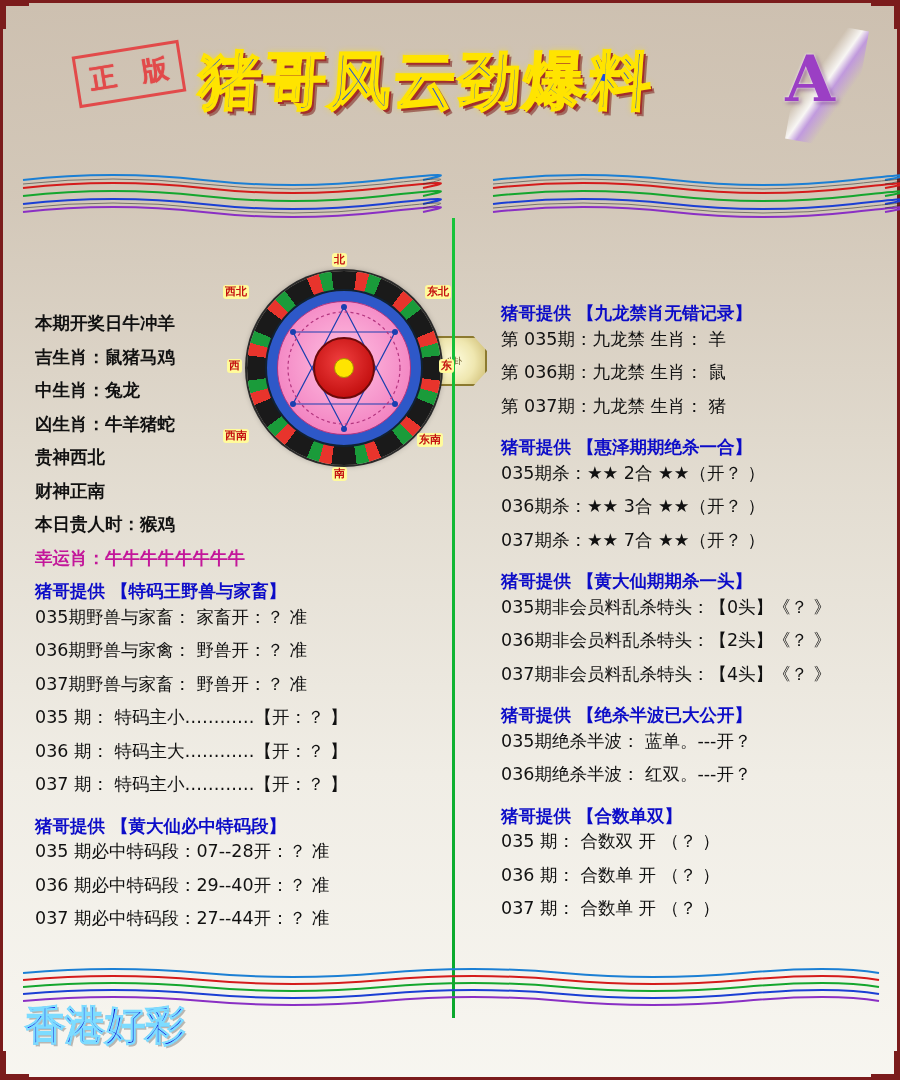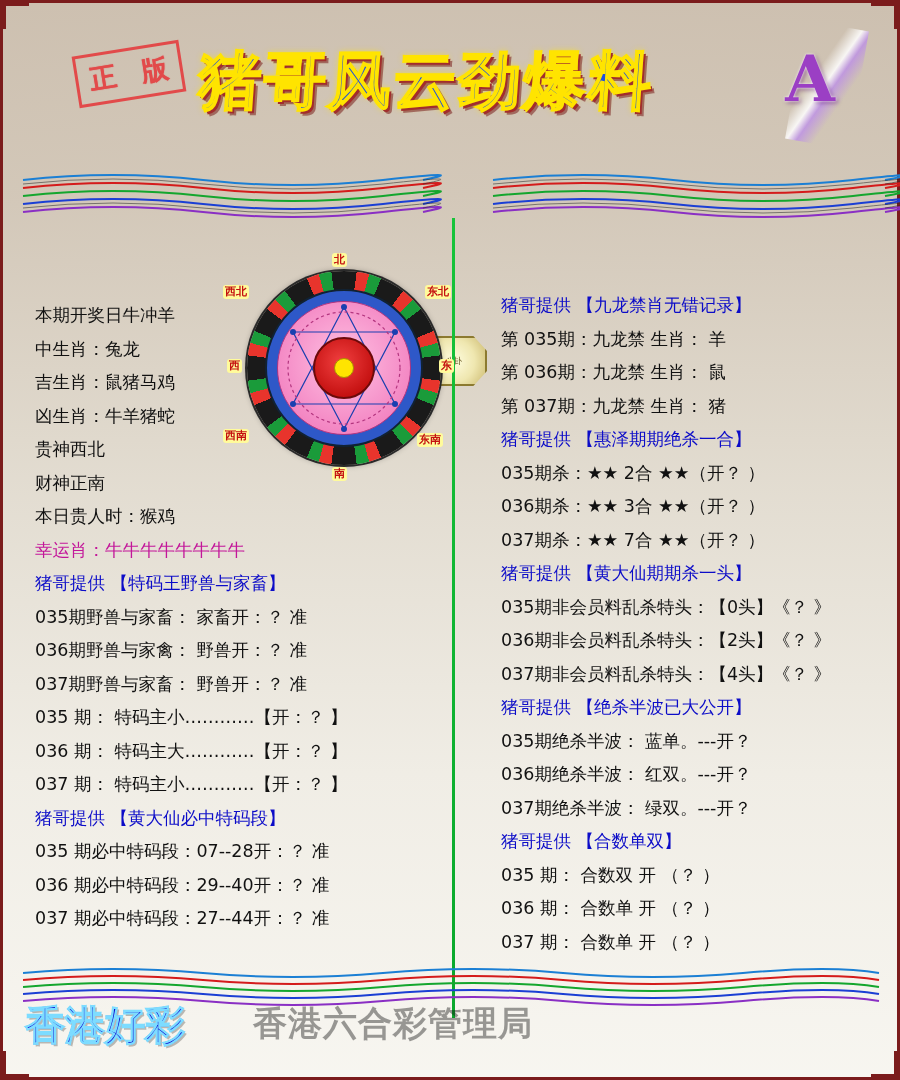--- a/index.html
+++ b/index.html
@@ -95,21 +95,21 @@
     font-size: 17.5px;
     color: #111;
     line-height: 1;
   }
   .col-left { left: 32px; top: 296px; width: 410px; }
   .col-right { left: 498px; top: 286px; width: 390px; }
 
   .row { height: 33.5px; display: flex; align-items: center; white-space: nowrap; }
   .blue { color: #0c0cc8; }
   .magenta { color: #c3169a; }
-  .bold { font-weight: normal; }
+  .bold { font-weight: bold; align-items: flex-end; }
 
   
   .wheel-wrap { position: absolute; left: 228px; top: 252px; width: 226px; height: 226px; }
   .w-label {
     position: absolute; font-size: 11px; font-weight: bold; color: #c40f0f;
     background: #fffb9b; border-radius: 3px; padding: 1px 2px; line-height: 1.05;
     text-align: center;
   }
   .wheel {
     position: absolute; left: 16px; top: 16px; width: 194px; height: 194px;
@@ -254,24 +254,24 @@
     <div class="w-label" style="left:-8px; top:30px;">西北</div>
     <div class="w-label" style="left:186px; top:178px;">东南</div>
     <div class="w-label" style="left:-8px; top:174px;">西南</div>
   </div>
 
   <div class="col col-left" id="left-col">
       <div class="row bold">
         <span>本期开奖日牛冲羊</span>
       </div>
       <div class="row bold">
+        <span>吉生肖：鼠猪马鸡</span>
+      </div>
+      <div class="row bold">
         <span>中生肖：兔龙</span>
-      </div>
-      <div class="row bold">
-        <span>吉生肖：鼠猪马鸡</span>
       </div>
       <div class="row bold">
         <span>凶生肖：牛羊猪蛇</span>
       </div>
       <div class="row bold">
         <span>贵神西北</span>
       </div>
       <div class="row bold">
         <span>财神正南</span>
       </div>
@@ -354,23 +354,20 @@
         <span>037期非会员料乱杀特头：【4头】《？ 》</span>
       </div>
       <div class="row blue bold">
         <span>猪哥提供 【绝杀半波已大公开】</span>
       </div>
       <div class="row ">
         <span>035期绝杀半波：   蓝单。---开？</span>
       </div>
       <div class="row ">
         <span>036期绝杀半波：   红双。---开？</span>
-      </div>
-      <div class="row ">
-        <span>037期绝杀半波：   绿双。---开？</span>
       </div>
       <div class="row blue bold">
         <span>猪哥提供 【合数单双】</span>
       </div>
       <div class="row ">
         <span>035 期：   合数双   开 （？ ）</span>
       </div>
       <div class="row ">
         <span>036 期：   合数单   开 （？ ）</span>
       </div>
@@ -382,16 +379,15 @@
   <div class="footer">
     <svg class="foot-wave" width="860" height="40" viewBox="0 0 860 40">
       <g fill="none" stroke-width="2">
         <path d="M0 6 Q 90 -2 180 6 T 360 6 T 540 6 T 720 6 T 856 6" stroke="#1b7fd4"></path>
         <path d="M0 13 Q 90 5 180 13 T 360 13 T 540 13 T 720 13 T 856 13" stroke="#d41b1b"></path>
         <path d="M0 20 Q 90 12 180 20 T 360 20 T 540 20 T 720 20 T 856 20" stroke="#14a62e"></path>
         <path d="M0 27 Q 90 19 180 27 T 360 27 T 540 27 T 720 27 T 856 27" stroke="#1b3fd4"></path>
         <path d="M0 34 Q 90 26 180 34 T 360 34 T 540 34 T 720 34 T 856 34" stroke="#8a2fc4"></path>
       </g>
     </svg>
-    <div class="foot-sub">香港六合彩管理局</div>
     <div class="foot-text-blue">香港好彩</div>
   </div>
 </div>
 
 </body></html>

